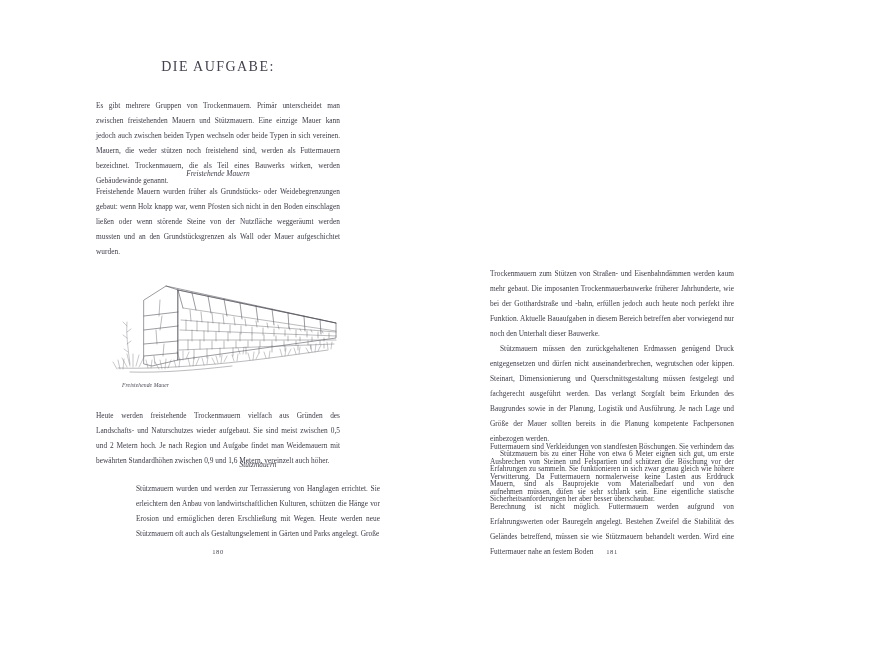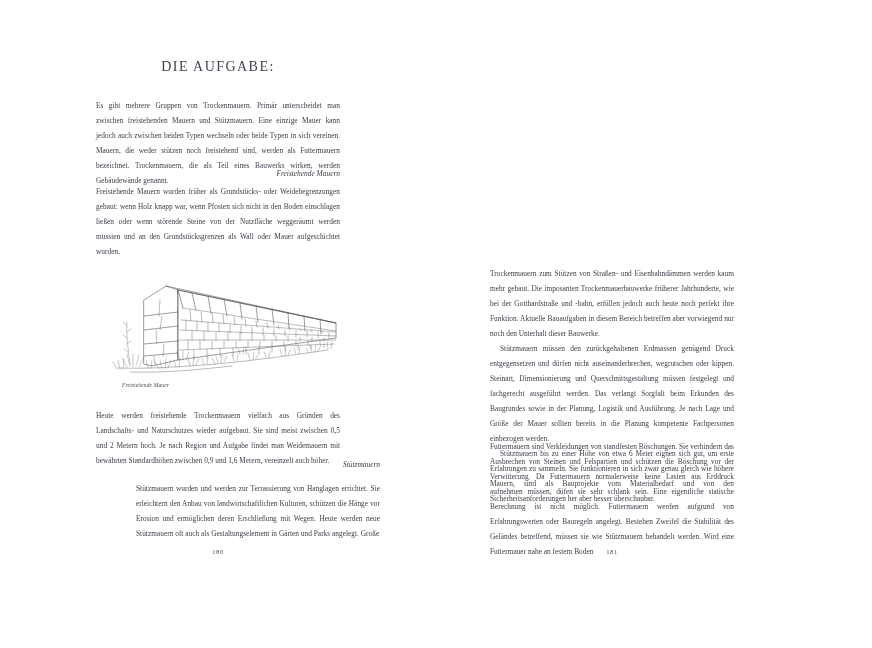--- a/index.html
+++ b/index.html
@@ -63,21 +63,21 @@
     text-align: justify;
     color: #3d3c48;
     letter-spacing: 0.02px;
   }
   p.body + p.body { text-indent: 10px; font-family: Liberation Serif, serif; }
   p.body.no-indent { text-indent: 0; }
 
   
   .subhead {
     margin: 0;
-    text-align: right;
+    text-align: center;
     font-style: italic;
     font-size: 7.4px;
     line-height: 11px;
     color: #3d3c48;
     font-weight: normal;
   }
 
   
   .caption {
     margin: 0;

